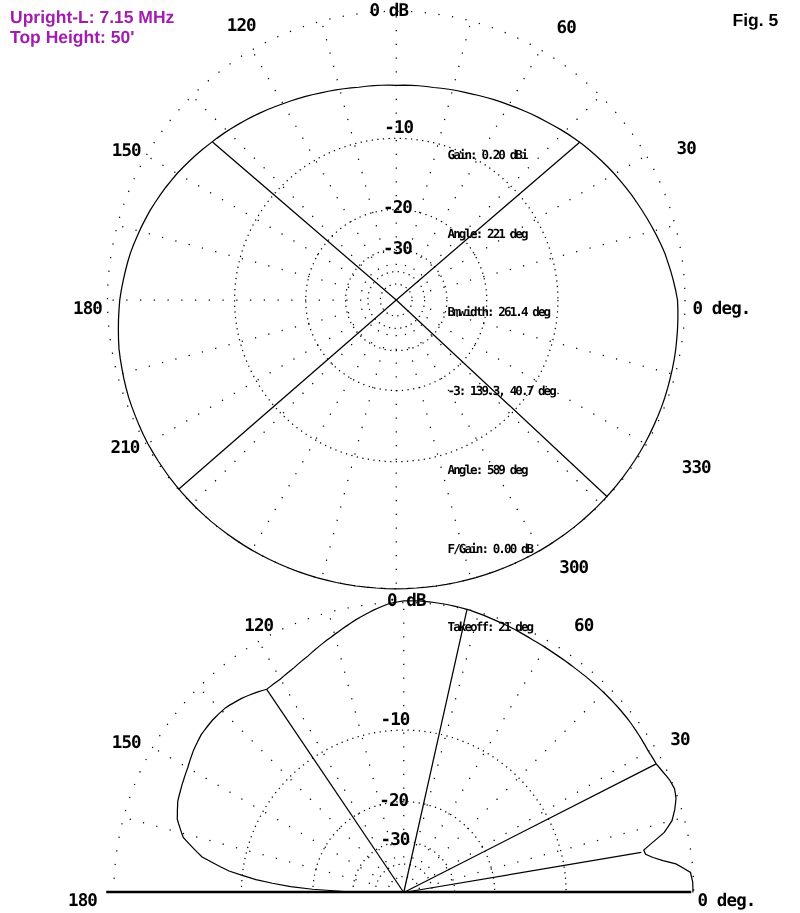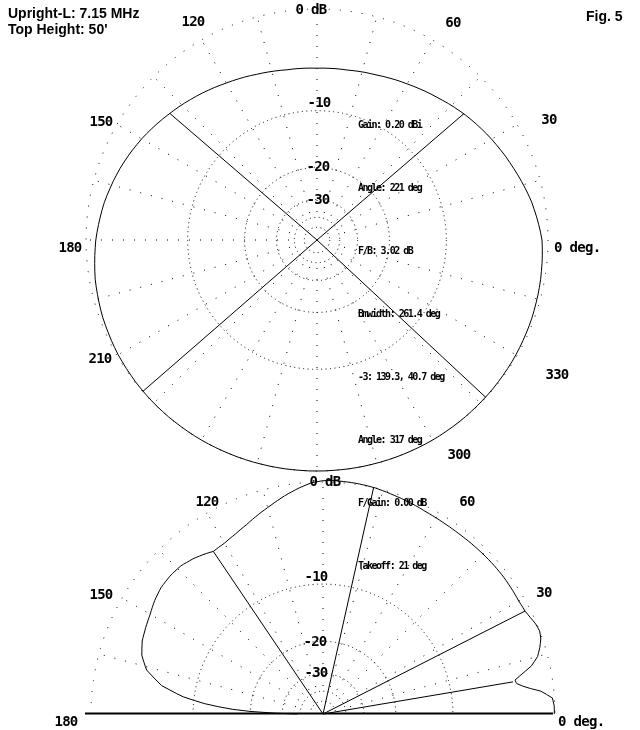--- a/index.html
+++ b/index.html
@@ -1,20 +1,20 @@
 <!DOCTYPE html>
 <html><head>
 <meta charset="utf-8">
 <style>
   html,body{margin:0;padding:0;background:#fff;}
   #screen{position:relative;width:640px;height:730px;background:#ffffff;overflow:hidden;
           font-family:"DejaVu Sans Mono", monospace;color:#000;}
   #plot-svg{position:absolute;left:0;top:0;}
   .hdr{position:absolute;left:8px;top:5px;font-family:"Liberation Sans",sans-serif;
-       font-weight:bold;font-size:14px;line-height:16px;color:#000000;}
+       font-weight:bold;font-size:14px;line-height:16px;color:#a21caf;}
   .figlabel{position:absolute;left:586px;top:8px;font-family:"Liberation Sans",sans-serif;
        font-weight:bold;font-size:14px;color:#000;}
   .plbl{position:absolute;font-family:"DejaVu Sans Mono",monospace;font-weight:bold;
         font-size:14px;letter-spacing:-0.7px;white-space:pre;transform:translate(-50%,-50%);}
   .plbl.left{transform:translate(0,-50%);}
   .info{position:absolute;left:358px;top:72px;font-family:"DejaVu Sans Mono",monospace;
         font-weight:bold;font-size:10px;letter-spacing:-1.5px;line-height:21px;white-space:pre;}
 </style>
 </head>
 <body>
@@ -121,20 +121,19 @@
   <div class="plbl" style="left:207px;top:501px">120</div>
   <div class="plbl" style="left:467px;top:501px">60</div>
   <div class="plbl" style="left:101px;top:594px">150</div>
   <div class="plbl" style="left:544px;top:592px">30</div>
   <div class="plbl" style="left:66px;top:721px">180</div>
   <div class="plbl left" style="left:558px;top:721px">0 deg.</div>
 
   <div class="info">
     <div>Gain: 0.20 dBi</div>
     <div>Angle: 221 deg</div>
-    <div>F/B: 3.02 dB</div>
     <div>Bmwidth: 261.4 deg</div>
     <div>-3: 139.3, 40.7 deg</div>
-    <div>Angle: 317 deg</div>
+    <div>Angle: 589 deg</div>
     <div>F/Gain: 0.00 dB</div>
     <div>Takeoff: 21 deg</div>
   </div>
 </div>
 
 </body></html>

